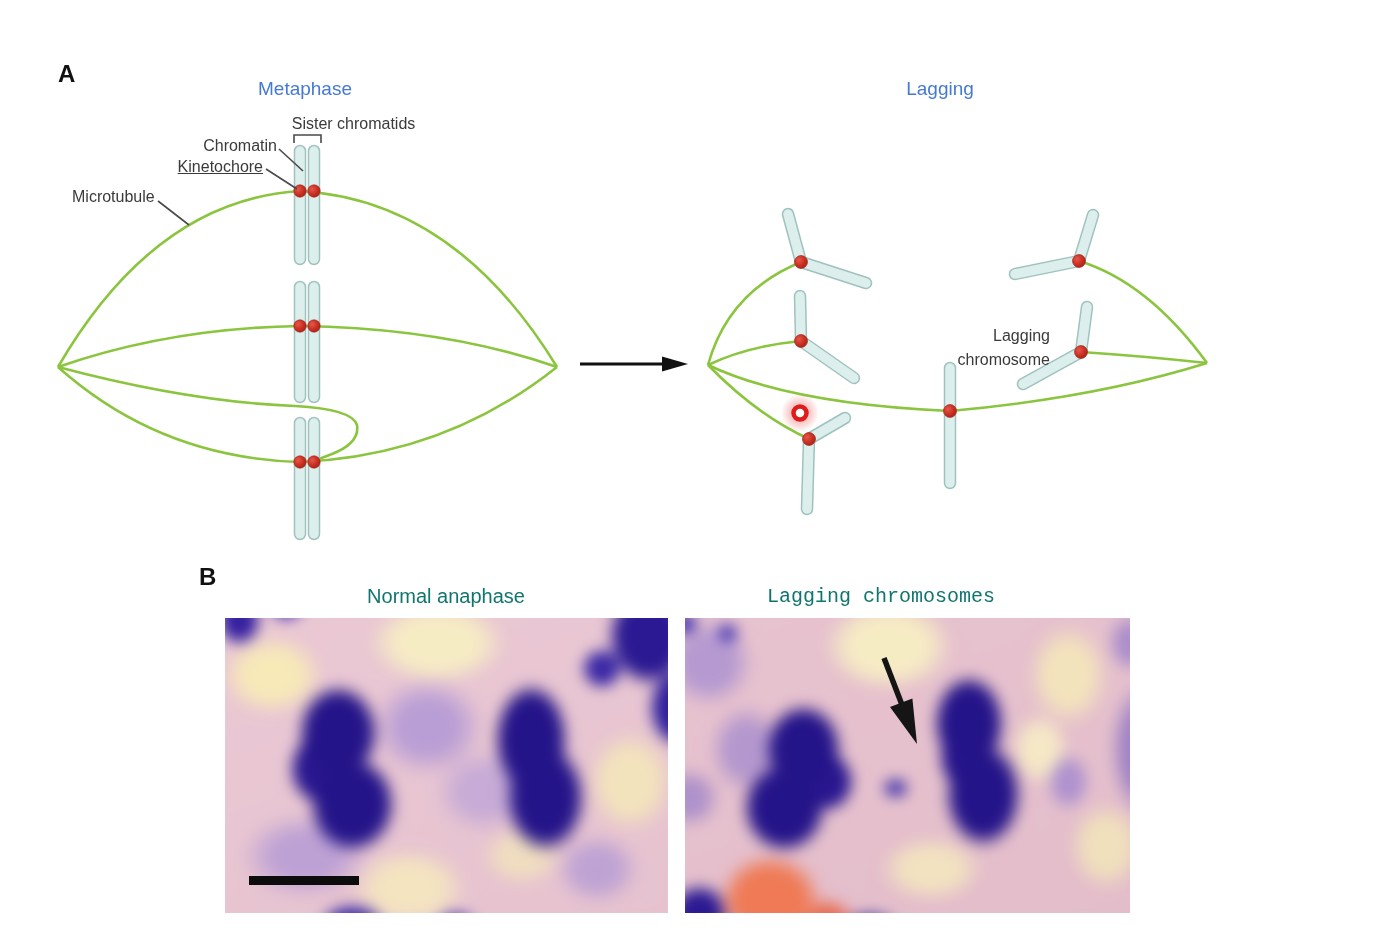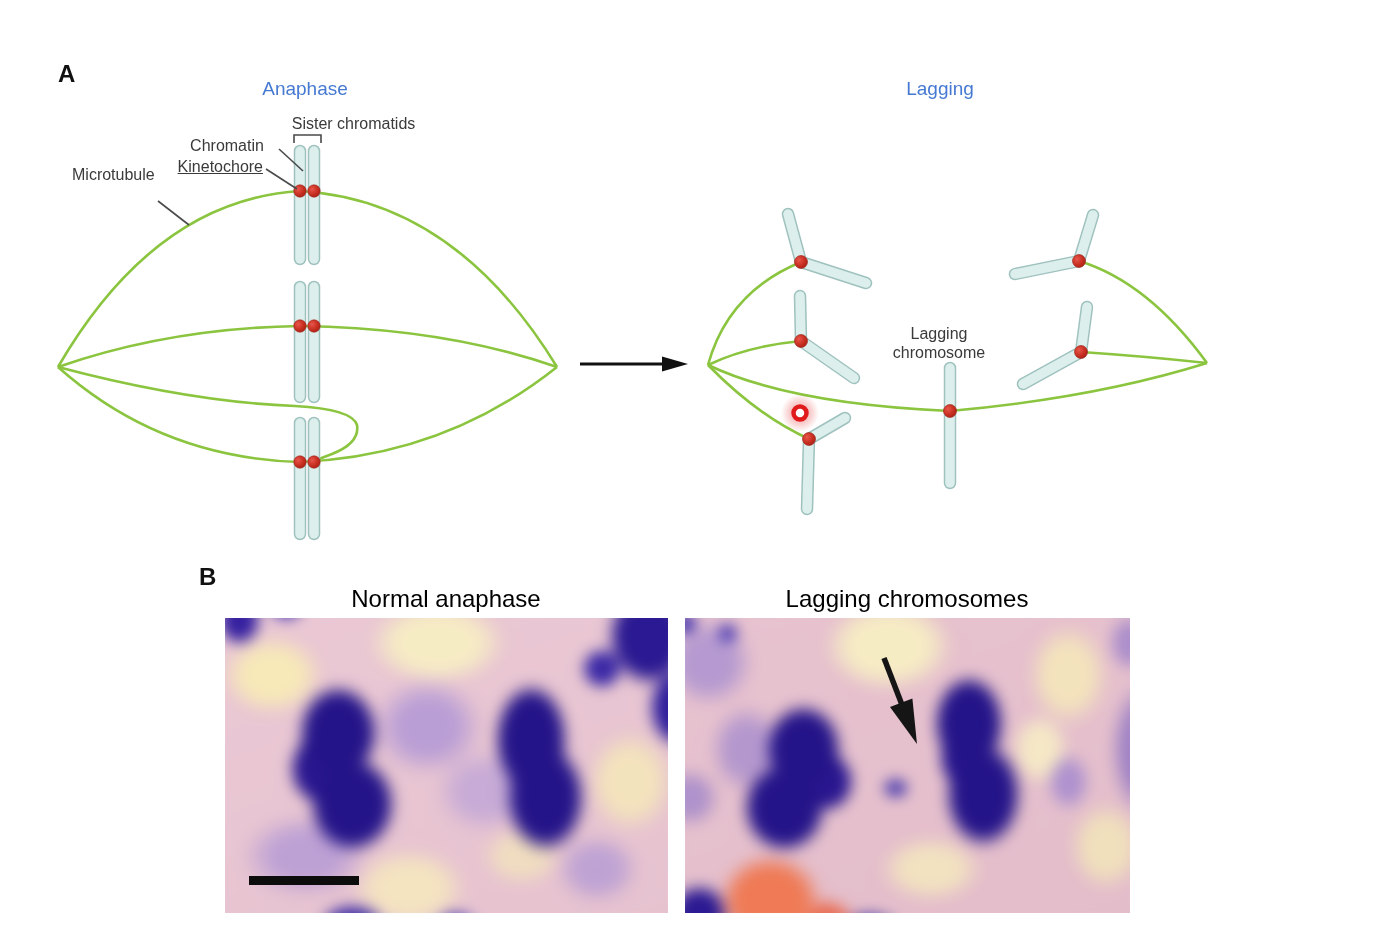--- a/index.html
+++ b/index.html
@@ -5,21 +5,21 @@
   html,body { margin:0; padding:0; background:#ffffff; }
   .canvas {
     position:relative; width:1374px; height:942px;
     background:#ffffff; overflow:hidden;
     font-family:"Liberation Sans", sans-serif;
   }
   .lbl { position:absolute; color:#3a3a3a; }
   .panel-letter { font-size:24px; font-weight:bold; color:#111; }
   .phase-title { font-size:19px; color:#4679d2; text-align:center; }
   .anno { font-size:16px; }
-  .b-title { font-size:24px; color:#000000; text-align:center; }
+  .b-title { font-size:20px; color:#0f766e; text-align:center; }
   .diagram-svg { position:absolute; left:0; top:0; }
   .micrograph {
     position:absolute; top:618px; height:295px; overflow:hidden;
     background:#e8c4d1;
   }
   .micro-left  { left:225px; width:443px; }
   .micro-right { left:685px; width:445px; }
   .blobs { position:absolute; inset:-14px; filter:blur(7px); }
   .blobs-left {
     background:
@@ -202,31 +202,31 @@
       </g>
     </g>
 
     <g>
       <circle cx="800" cy="413" r="19" fill="url(#glowGrad)"></circle>
       <circle cx="800" cy="413" r="6.5" fill="#ffffff" stroke="#e01b1b" stroke-width="4.5"></circle>
     </g>
   </svg>
 
   <div class="lbl panel-letter" style="left:58px; top:60px;">A</div>
-  <div class="lbl phase-title" style="left:205px; top:78px; width:200px;">Anaphase</div>
+  <div class="lbl phase-title" style="left:205px; top:78px; width:200px;">Metaphase</div>
   <div class="lbl phase-title" style="left:840px; top:78px; width:200px;">Lagging</div>
   <div class="lbl anno" style="left:283px; top:115px; width:141px; text-align:center;">Sister chromatids</div>
-  <div class="lbl anno" style="left:177px; top:137px; width:100px; text-align:center;">Chromatin</div>
+  <div class="lbl anno" style="left:177px; top:137px; width:100px; text-align:right;">Chromatin</div>
   <div class="lbl anno" style="left:163px; top:158px; width:100px; text-align:right;text-decoration:underline;">Kinetochore</div>
-  <div class="lbl anno" style="left:72px; top:166px;">Microtubule</div>
-  <div class="lbl anno" style="left:884px; top:324px; width:110px; text-align:center; line-height:19px;">Lagging chromosome</div>
+  <div class="lbl anno" style="left:72px; top:188px;">Microtubule</div>
+  <div class="lbl anno" style="left:940px; top:324px; width:110px; text-align:right; line-height:24px;">Lagging chromosome</div>
 
   <div class="lbl panel-letter" style="left:199px; top:563px;">B</div>
   <div class="lbl b-title" style="left:346px; top:585px; width:200px;">Normal anaphase</div>
-  <div class="lbl b-title" style="left:782px; top:585px; width:250px;">Lagging chromosomes</div>
+  <div class="lbl b-title" style="left:756px; top:585px; width:250px;font-family:Liberation Mono, monospace;">Lagging chromosomes</div>
 
   <div class="micrograph micro-left">
     <div class="blobs blobs-left"></div>
     <div class="scale-bar"></div>
   </div>
 
   <div class="micrograph micro-right">
     <div class="blobs blobs-right"></div>
     <svg class="arrow-overlay" width="445" height="295" viewBox="0 0 445 295">
       <g transform="translate(199,40) rotate(-21)">

